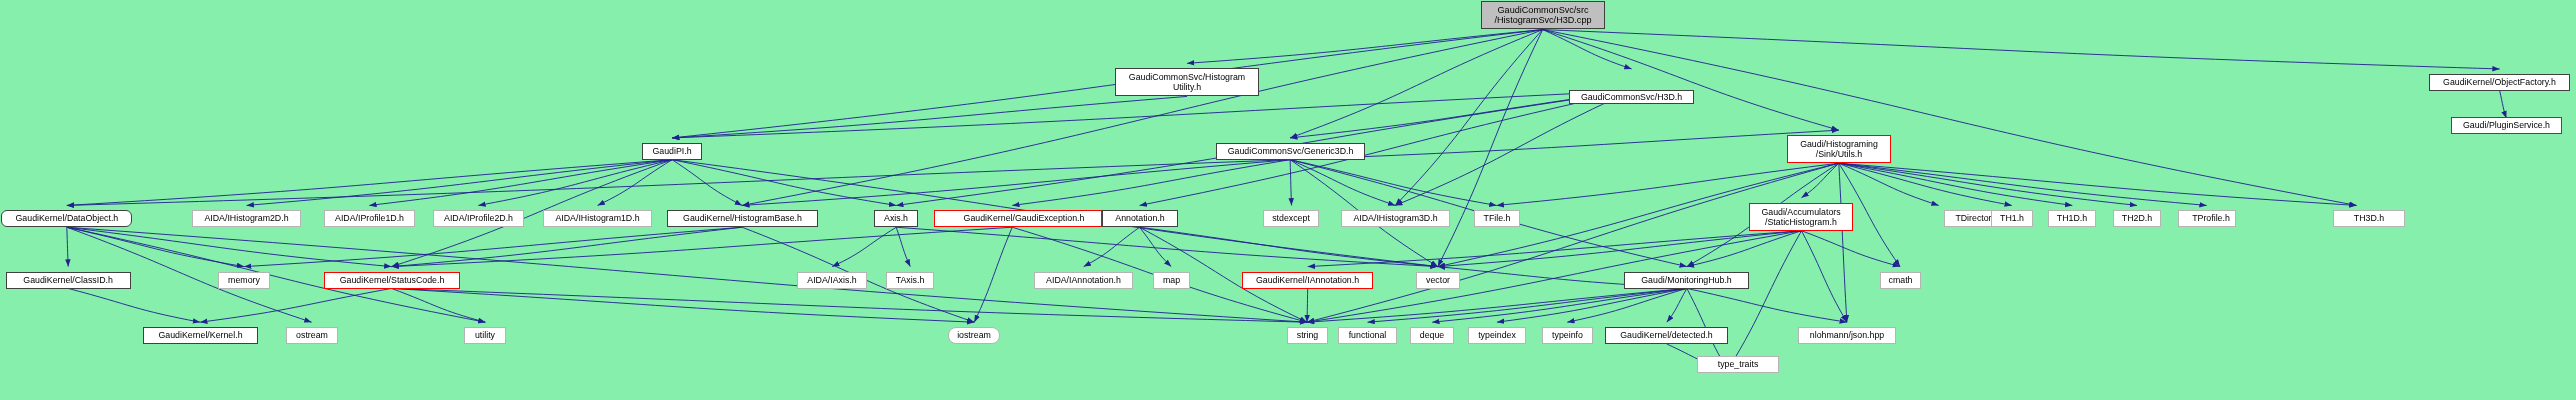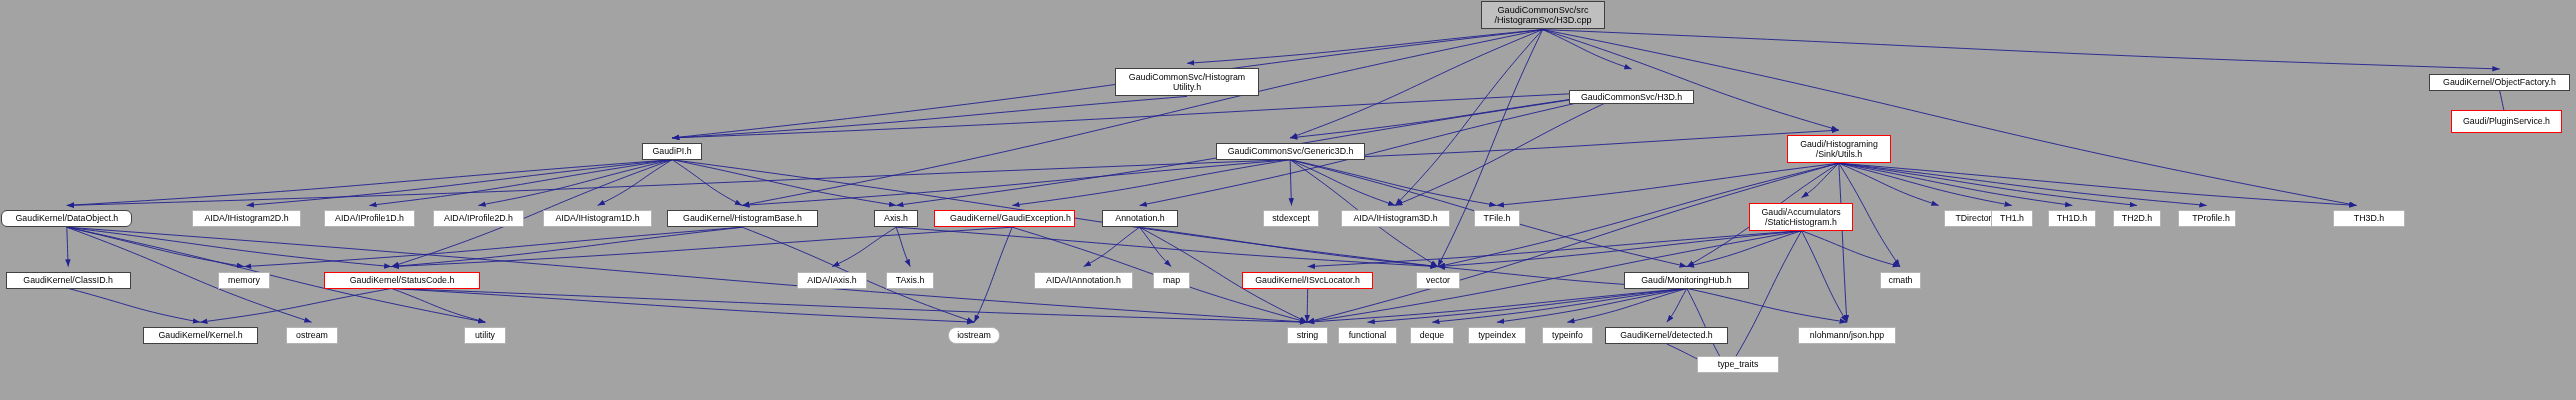--- a/index.html
+++ b/index.html
@@ -1,19 +1,19 @@
 <!DOCTYPE html>
 <html style="font-size:11.3px"><head>
 <meta charset="utf-8">
 <style>
   html,body{margin:0;padding:0;background:#ffffff;}
   #graph-root{
     position:relative;
     width:2576px;height:401px;
-    background:#a3a3a3;
+    background:#86efac;
     font-family:"Liberation Sans", sans-serif;
     overflow:hidden;
   }
   #edge-layer{position:absolute;left:0;top:0;width:2576px;height:401px;}
   .node{
     position:absolute;
     box-sizing:border-box;
     background:#ffffff;
     display:flex;
     align-items:center;
@@ -132,53 +132,53 @@
         <path d="M2398,410 C2427,465.35 2427,477.65 2456,526" fill="none" stroke="#22228f" stroke-width="1.3" marker-end="url(#ah)"></path>
       </g>
   </svg>
   <div id="node-layer">
       <div class="node root" style="left: 1481px; top: 1.4px; width: 124px; height: 28px;">GaudiCommonSvc/src
 /HistogramSvc/H3D.cpp</div>
       <div class="node hdr" style="left: 1115px; top: 68px; width: 144px; height: 28px;">GaudiCommonSvc/Histogram
 Utility.h</div>
       <div class="node hdr" style="left: 1569px; top: 74px; width: 125px; height: 14px; margin-top: 16px;">GaudiCommonSvc/H3D.h</div>
       <div class="node hdr" style="left: 2429px; top: 74px; width: 141px; height: 17px;">GaudiKernel/ObjectFactory.h</div>
-      <div class="node red" style="left: 2451px; top: 110px; width: 111px; height: 23px;">Gaudi/PluginService.h</div>
+      <div class="node red" style="left: 2451px; top: 117px; width: 111px; height: 17px;">Gaudi/PluginService.h</div>
       <div class="node hdr" style="left: 642px; top: 143px; width: 60px; height: 17px;">GaudiPI.h</div>
       <div class="node hdr" style="left: 1216px; top: 143px; width: 149px; height: 17px;">GaudiCommonSvc/Generic3D.h</div>
       <div class="node red" style="left: 1787px; top: 135px; width: 104px; height: 28px;">Gaudi/Histograming
 /Sink/Utils.h</div>
       <div class="node hdr" style="left: 1.4px; top: 210px; width: 131px; height: 17px; border-radius: 6px;">GaudiKernel/DataObject.h</div>
       <div class="node ext" style="left: 192px; top: 210px; width: 109px; height: 17px;">AIDA/IHistogram2D.h</div>
       <div class="node ext" style="left: 324px; top: 210px; width: 91px; height: 17px;">AIDA/IProfile1D.h</div>
       <div class="node ext" style="left: 433px; top: 210px; width: 91px; height: 17px;">AIDA/IProfile2D.h</div>
       <div class="node ext" style="left: 543px; top: 210px; width: 109px; height: 17px;">AIDA/IHistogram1D.h</div>
       <div class="node hdr" style="left: 667px; top: 210px; width: 151px; height: 17px;">GaudiKernel/HistogramBase.h</div>
       <div class="node hdr" style="left: 874px; top: 210px; width: 44px; height: 17px;">Axis.h</div>
-      <div class="node red" style="left: 934px; top: 210px; width: 141px; height: 17px; padding-left: 12px;">GaudiKernel/GaudiException.h</div>
+      <div class="node red" style="left: 934px; top: 210px; width: 168px; height: 17px; padding-left: 12px;">GaudiKernel/GaudiException.h</div>
       <div class="node hdr" style="left: 1102px; top: 210px; width: 76px; height: 17px;">Annotation.h</div>
       <div class="node ext" style="left: 1263px; top: 210px; width: 56px; height: 17px;">stdexcept</div>
       <div class="node ext" style="left: 1341px; top: 210px; width: 109px; height: 17px;">AIDA/IHistogram3D.h</div>
       <div class="node ext" style="left: 1474px; top: 210px; width: 46px; height: 17px;">TFile.h</div>
       <div class="node red" style="left: 1749px; top: 203px; width: 104px; height: 28px;">Gaudi/Accumulators
 /StaticHistogram.h</div>
       <div class="node ext" style="left: 1944px; top: 210px; width: 70px; height: 17px;">TDirectory.h</div>
       <div class="node ext" style="left: 1991px; top: 210px; width: 42px; height: 17px;">TH1.h</div>
       <div class="node ext" style="left: 2048px; top: 210px; width: 48px; height: 17px;">TH1D.h</div>
       <div class="node ext" style="left: 2113px; top: 210px; width: 48px; height: 17px;">TH2D.h</div>
       <div class="node ext" style="left: 2178px; top: 210px; width: 58px; height: 17px; padding-left: 8px;">TProfile.h</div>
       <div class="node ext" style="left: 2333px; top: 210px; width: 72px; height: 17px;">TH3D.h</div>
       <div class="node hdr" style="left: 5.6px; top: 272px; width: 125px; height: 17px;">GaudiKernel/ClassID.h</div>
       <div class="node ext" style="left: 218px; top: 272px; width: 52px; height: 17px;">memory</div>
-      <div class="node red" style="left: 324px; top: 272px; width: 156px; height: 17px;">GaudiKernel/StatusCode.h</div>
+      <div class="node red" style="left: 324px; top: 272px; width: 136px; height: 17px;">GaudiKernel/StatusCode.h</div>
       <div class="node ext" style="left: 797px; top: 272px; width: 70px; height: 17px;">AIDA/IAxis.h</div>
       <div class="node ext" style="left: 886px; top: 272px; width: 48px; height: 17px;">TAxis.h</div>
       <div class="node ext" style="left: 1034px; top: 272px; width: 99px; height: 17px;">AIDA/IAnnotation.h</div>
       <div class="node ext" style="left: 1153px; top: 272px; width: 37px; height: 17px;">map</div>
-      <div class="node red" style="left: 1242px; top: 272px; width: 131px; height: 17px;">GaudiKernel/ISvcLocator.h</div>
+      <div class="node red" style="left: 1242px; top: 272px; width: 131px; height: 17px;">GaudiKernel/IAnnotation.h</div>
       <div class="node ext" style="left: 1416px; top: 272px; width: 44px; height: 17px;">vector</div>
       <div class="node hdr" style="left: 1624px; top: 272px; width: 125px; height: 17px;">Gaudi/MonitoringHub.h</div>
       <div class="node ext" style="left: 1880px; top: 272px; width: 41px; height: 17px;">cmath</div>
       <div class="node hdr" style="left: 143px; top: 327px; width: 115px; height: 17px;">GaudiKernel/Kernel.h</div>
       <div class="node ext" style="left: 286px; top: 327px; width: 52px; height: 17px;">ostream</div>
       <div class="node ext" style="left: 464px; top: 327px; width: 42px; height: 17px;">utility</div>
       <div class="node ext" style="left: 948px; top: 327px; width: 52px; height: 17px; border-radius: 8px;">iostream</div>
       <div class="node ext" style="left: 1287px; top: 327px; width: 41px; height: 17px;">string</div>
       <div class="node ext" style="left: 1338px; top: 327px; width: 59px; height: 17px;">functional</div>
       <div class="node ext" style="left: 1410px; top: 327px; width: 44px; height: 17px;">deque</div>

